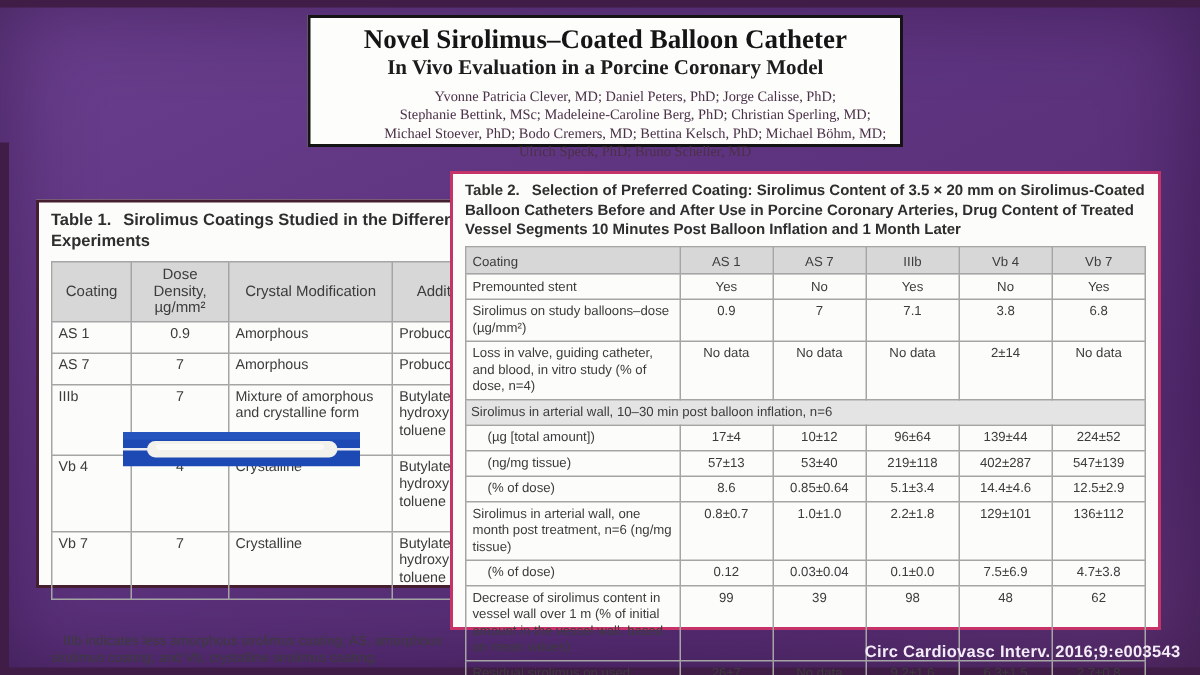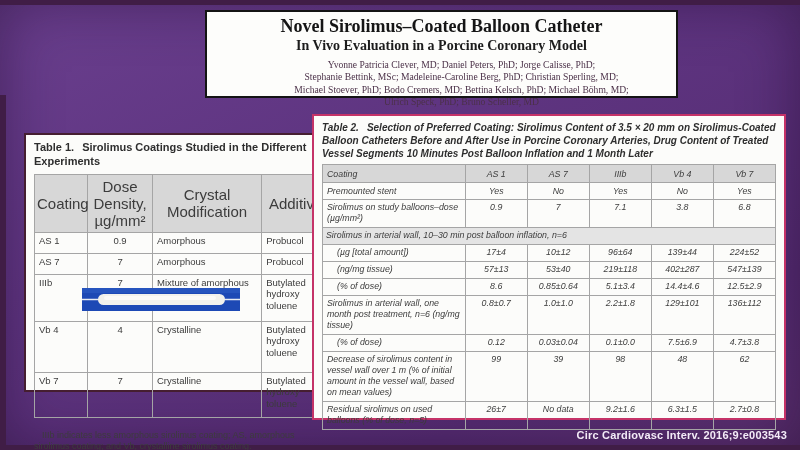--- a/index.html
+++ b/index.html
@@ -8,21 +8,21 @@
     background:linear-gradient(155deg,var(--background-top,#6a3f8e) 0%,#5e3480 40%,var(--background-bottom,#552c72) 78%,#5b306f 100%);
     box-shadow:inset 0 0 60px rgba(25,5,35,.45);
     font-family:"Liberation Sans",sans-serif;
   }
   .edge-top{position:absolute;left:0;top:0;width:800px;height:5px;background:var(--edge-dark,#401d46);}
   .edge-bottom{position:absolute;left:0;bottom:0;width:800px;height:5px;background:var(--edge-dark,#401d46);}
   .edge-left{position:absolute;left:0;top:95px;width:6px;height:355px;background:var(--edge-dark,#401d46);}
 
   
   .title-box{
-    position:absolute;left:205px;top:10px;width:473px;height:88px;box-sizing:border-box;
+    position:absolute;left:205px;top:10px;width:397px;height:88px;box-sizing:border-box;
     background:#fdfdfb;border:2px solid var(--title-border,#141414);
     text-align:center;padding-top:5px;font-family:"Liberation Serif",serif;
   }
   .title-line1{font-size:18px;font-weight:bold;color:#151515;line-height:1.1;}
   .title-line2{font-size:14px;font-weight:bold;color:#1c1c1c;line-height:1.2;margin-top:1px;}
   .authors{margin-top:4px;font-size:9.6px;color:var(--author-text,#4b3148);line-height:1.3;padding-left:40px;}
 
   
   .paper-box{position:absolute;background:#fcfcfa;box-sizing:border-box;}
   .tbl-title{font-weight:bold;color:#2e2e2e;}
@@ -30,33 +30,33 @@
   table{border-collapse:collapse;width:100%;}
   th,td{border:1px solid #a5a5a5;color:#3c3c3c;}
   th{background:var(--header-row-gray,#d7d7d7);font-weight:normal;text-align:center;}
   tr.section td{background:var(--section-row-gray,#e4e4e4);text-align:left;font-size:inherit;}
 
   
   .table1-box{left:24px;top:133px;width:316px;height:259px;border:2px solid var(--table1-border,#451e30);padding:6px 8px;}
   .table1-box .tbl-title{font-size:11px;line-height:1.25;margin-bottom:5px;}
   .t1{font-size:9.5px;table-layout:fixed;}
   .t1 col.c1{width:18%;} .t1 col.c2{width:22%;} .t1 col.c3{width:37%;} .t1 col.c4{width:23%;}
-  .t1 th{padding:3px 2px;height:26px;font-size:15px;}
+  .t1 th{padding:3px 2px;height:26px;font-size:10px;}
   .t1 td{padding:2px 4px;vertical-align:top;line-height:1.22;}
   .t1 td:nth-child(1){text-align:left;}
   .t1 td:nth-child(2){text-align:center;}
   .t1 tbody tr:nth-child(1) td,.t1 tbody tr:nth-child(2) td{height:16px;}
   .t1 tbody tr:nth-child(3) td{height:42px;}
   .t1 tbody tr:nth-child(4) td{height:46px;}
   .t1 tbody tr:nth-child(5) td{height:40px;}
-  .t1-footnote{font-size:9px;color:#3c3c3c;line-height:1.25;margin-top:12px;text-indent:8px;}
+  .t1-footnote{font-size:9px;color:#3c3c3c;line-height:1.25;margin-top:22px;text-indent:8px;}
   .balloon-photo{position:absolute;left:56px;top:153px;width:158px;height:23px;}
 
   
-  .table2-box{left:312px;top:114px;width:474px;height:306px;border:2px solid var(--table2-border,#c53368);padding:5px 8px;font-style:italic;}
+  .table2-box{left:300px;top:114px;width:474px;height:306px;border:2px solid var(--table2-border,#c53368);padding:5px 8px;}
   .table2-box .tbl-title{font-size:10px;line-height:1.3;margin-bottom:4px;}
   .t2{font-size:8.8px;table-layout:fixed;}
   .t2 col.c1{width:31.5%;} .t2 col.cv{width:13.7%;}
   .t2 th{padding:2px;height:13px;font-size:8.8px;}
   .t2 th.first{text-align:left;padding-left:4px;}
   .t2 td{padding:2.5px 3px;text-align:center;vertical-align:top;line-height:1.25;}
   .t2 td.first{text-align:left;padding-left:4px;}
   .t2 td.indent{padding-left:14px;}
 
   .citation{
@@ -179,20 +179,28 @@
             <td>Yes</td>
           </tr>
           <tr>
             <td class="first">Sirolimus on study balloons–dose (µg/mm²)</td>
             <td>0.9</td>
             <td>7</td>
             <td>7.1</td>
             <td>3.8</td>
             <td>6.8</td>
           </tr>
+          <tr>
+            <td class="first">Loss in valve, guiding catheter, and blood, in vitro study (% of dose, n=4)</td>
+            <td>No data</td>
+            <td>No data</td>
+            <td>No data</td>
+            <td>2±14</td>
+            <td>No data</td>
+          </tr>
           <tr class="section">
             <td colspan="6">Sirolimus in arterial wall, 10–30 min post balloon inflation, n=6</td>
           </tr>
           <tr>
             <td class="first indent">(µg [total amount])</td>
             <td>17±4</td>
             <td>10±12</td>
             <td>96±64</td>
             <td>139±44</td>
             <td>224±52</td>

